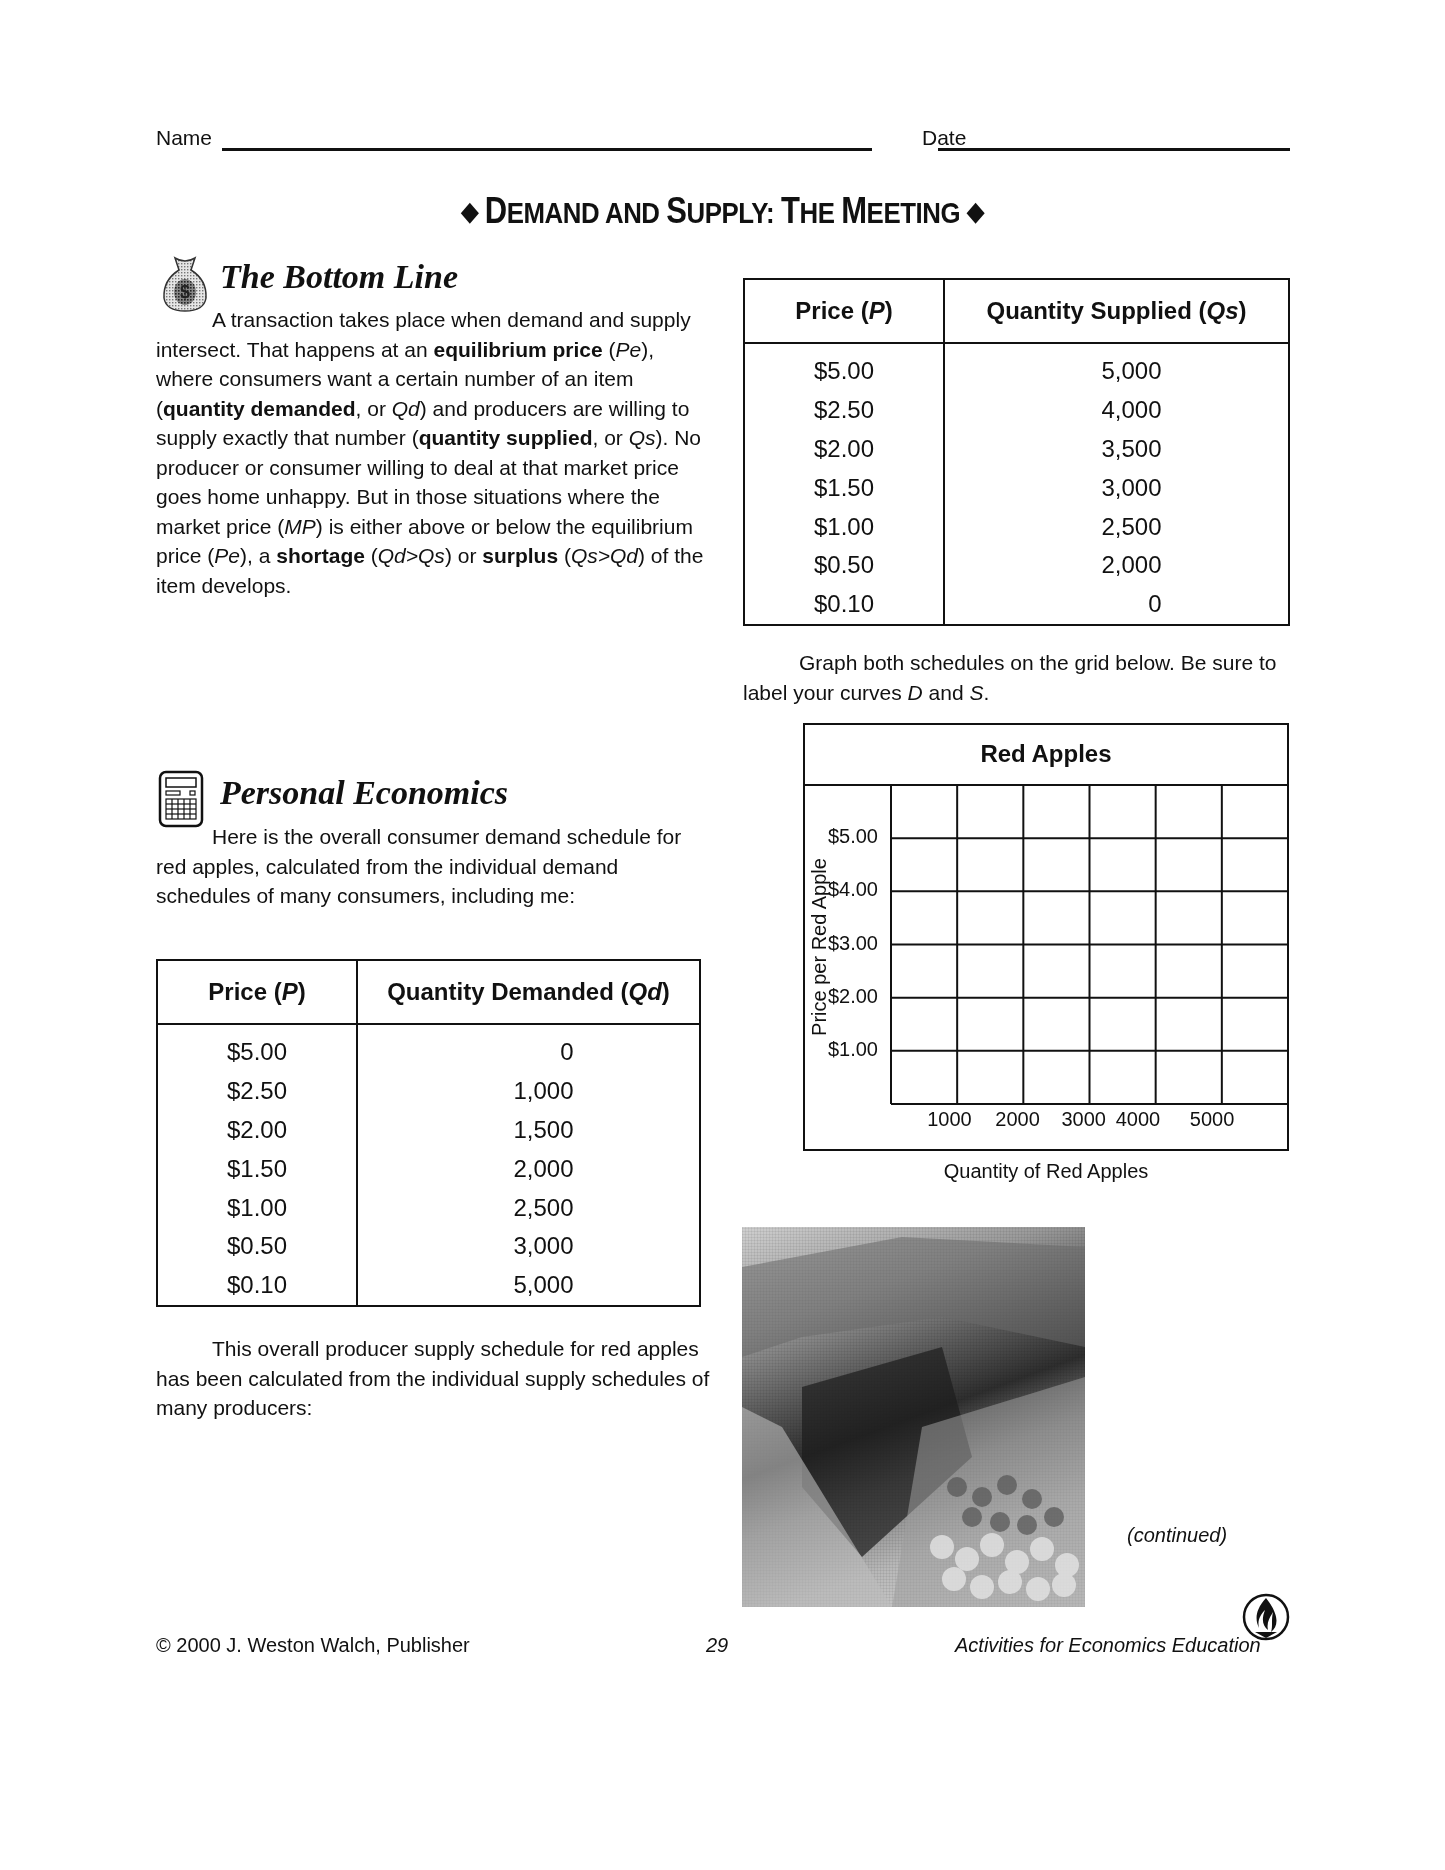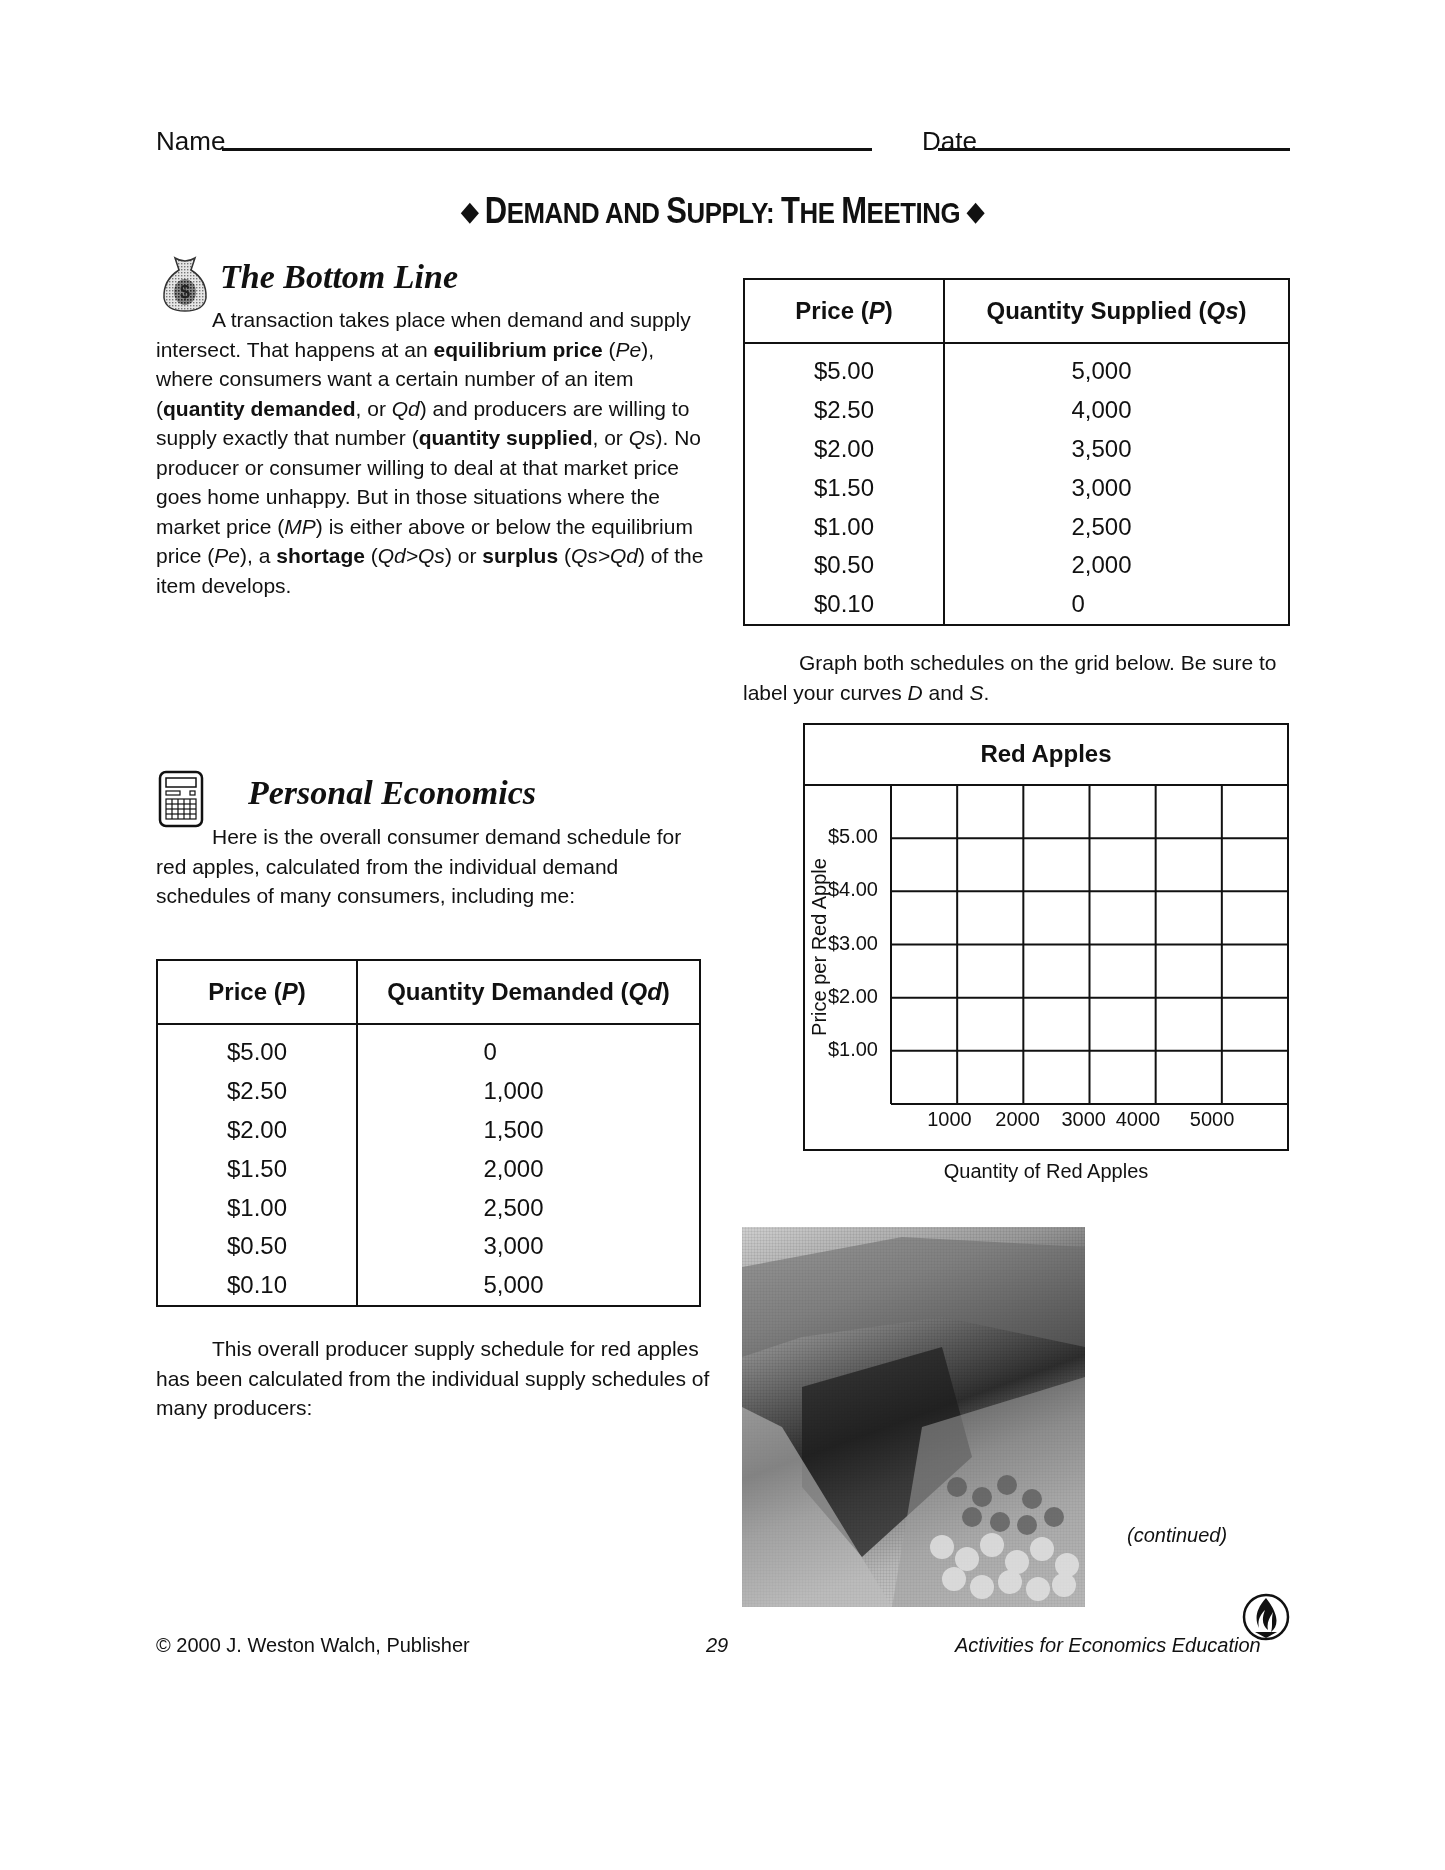--- a/index.html
+++ b/index.html
@@ -1,20 +1,20 @@
 <!DOCTYPE html>
 <html><head>
   <meta charset="utf-8">
   <style>
     html, body { margin: 0; padding: 0; background: #ffffff; }
     body { width: 1445px; height: 1870px; position: relative; overflow: hidden; color: #111; font-family: "Liberation Sans", sans-serif; }
     .abs { position: absolute; }
 
     
-    .hdr-label { font-size: 26px; top: 126px; }
+    .hdr-label { font-size: 21px; top: 126px; }
     .hdr-line { height: 0; border-bottom: 3px solid #111; top: 148px; }
 
     
     .title { top: 190px; left: 0; width: 1445px; text-align: center; font-family: "Liberation Sans", sans-serif; font-weight: bold; font-size: 30px; letter-spacing: -0.5px; transform: scaleX(0.86); transform-origin: 722px 0; }
     .title .big { font-size: 36px; }
     .title .diamond { font-size: 26px; vertical-align: 3px; margin: 0 8px; }
 
     
     .sec-head { font-family: "Liberation Serif", serif; font-style: italic; font-weight: bold; font-size: 34px; }
     .body-text { font-size: 21px; line-height: 29.5px; width: 560px; }
@@ -23,21 +23,21 @@
     .body-text b { font-weight: bold; }
     .body-text i { font-style: italic; }
 
     
     table.sched { position: absolute; border-collapse: collapse; border: 2.5px solid #111; font-size: 24px; }
     table.sched th { font-weight: bold; height: 60px; border-bottom: 2.5px solid #111; text-align: center; font-size: 24px; }
     table.sched td { text-align: center; height: 38.8px; padding: 0; }
     table.sched th:first-child, table.sched td:first-child { border-right: 2.5px solid #111; }
     table.sched tbody tr:first-child td { padding-top: 8px; }
     table.sched tbody tr:last-child td { }
-    .qtycell { display: inline-block; width: 90px; text-align: left; }
+    .qtycell { display: inline-block; width: 90px; text-align: right; }
 
     
     .graph-box { left: 803px; top: 723px; width: 486px; height: 428px; border: 2.5px solid #111; box-sizing: border-box; }
     .graph-title { left: 803px; top: 723px; width: 486px; height: 62px; line-height: 62px; text-align: center; font-weight: bold; font-size: 24px; }
     .graph-title-sep { left: 803px; top: 784px; width: 486px; height: 0; border-top: 2.5px solid #111; }
     .ylabel-tick { font-size: 20px; width: 80px; text-align: right; left: 798px; }
     .xlabel-tick { font-size: 20px; top: 1108px; }
     .yaxis-title { font-size: 20px; left: 700px; top: 935px; width: 240px; text-align: center; transform: rotate(-90deg); transform-origin: 120px 12px; }
     .xaxis-title { font-size: 20px; left: 803px; width: 486px; text-align: center; top: 1160px; }
 
@@ -95,21 +95,21 @@
       <line x1="14" y1="29" x2="14" y2="49"></line>
         <line x1="20" y1="29" x2="20" y2="49"></line>
       <line x1="26" y1="29" x2="26" y2="49"></line>
         <line x1="32" y1="29" x2="32" y2="49"></line>
       <line x1="8" y1="34" x2="38" y2="34"></line>
         <line x1="8" y1="39" x2="38" y2="39"></line>
         <line x1="8" y1="44" x2="38" y2="44"></line>
     </g>
   </svg>
 </div>
-<div class="abs sec-head" style="left:220px; top:774px;margin-left:28px;">Personal Economics</div>
+<div class="abs sec-head" style="left:220px; top:774px;">Personal Economics</div>
 <div class="abs body-text" style="left:156px; top:822px;">
   <p class="indent">Here is the overall consumer demand schedule for red apples, calculated from the individual demand schedules of many consumers, including me:</p>
 </div>
 
 <table class="sched" style="left:156px; top:959px; width:545px;">
   <thead>
     <tr>
       <th style="width:196px;" id="dh0"><span>Price (</span><i>P</i><span>)</span></th>
       <th id="dh1"><span>Quantity Demanded (</span><i>Qd</i><span>)</span></th>
     </tr>

